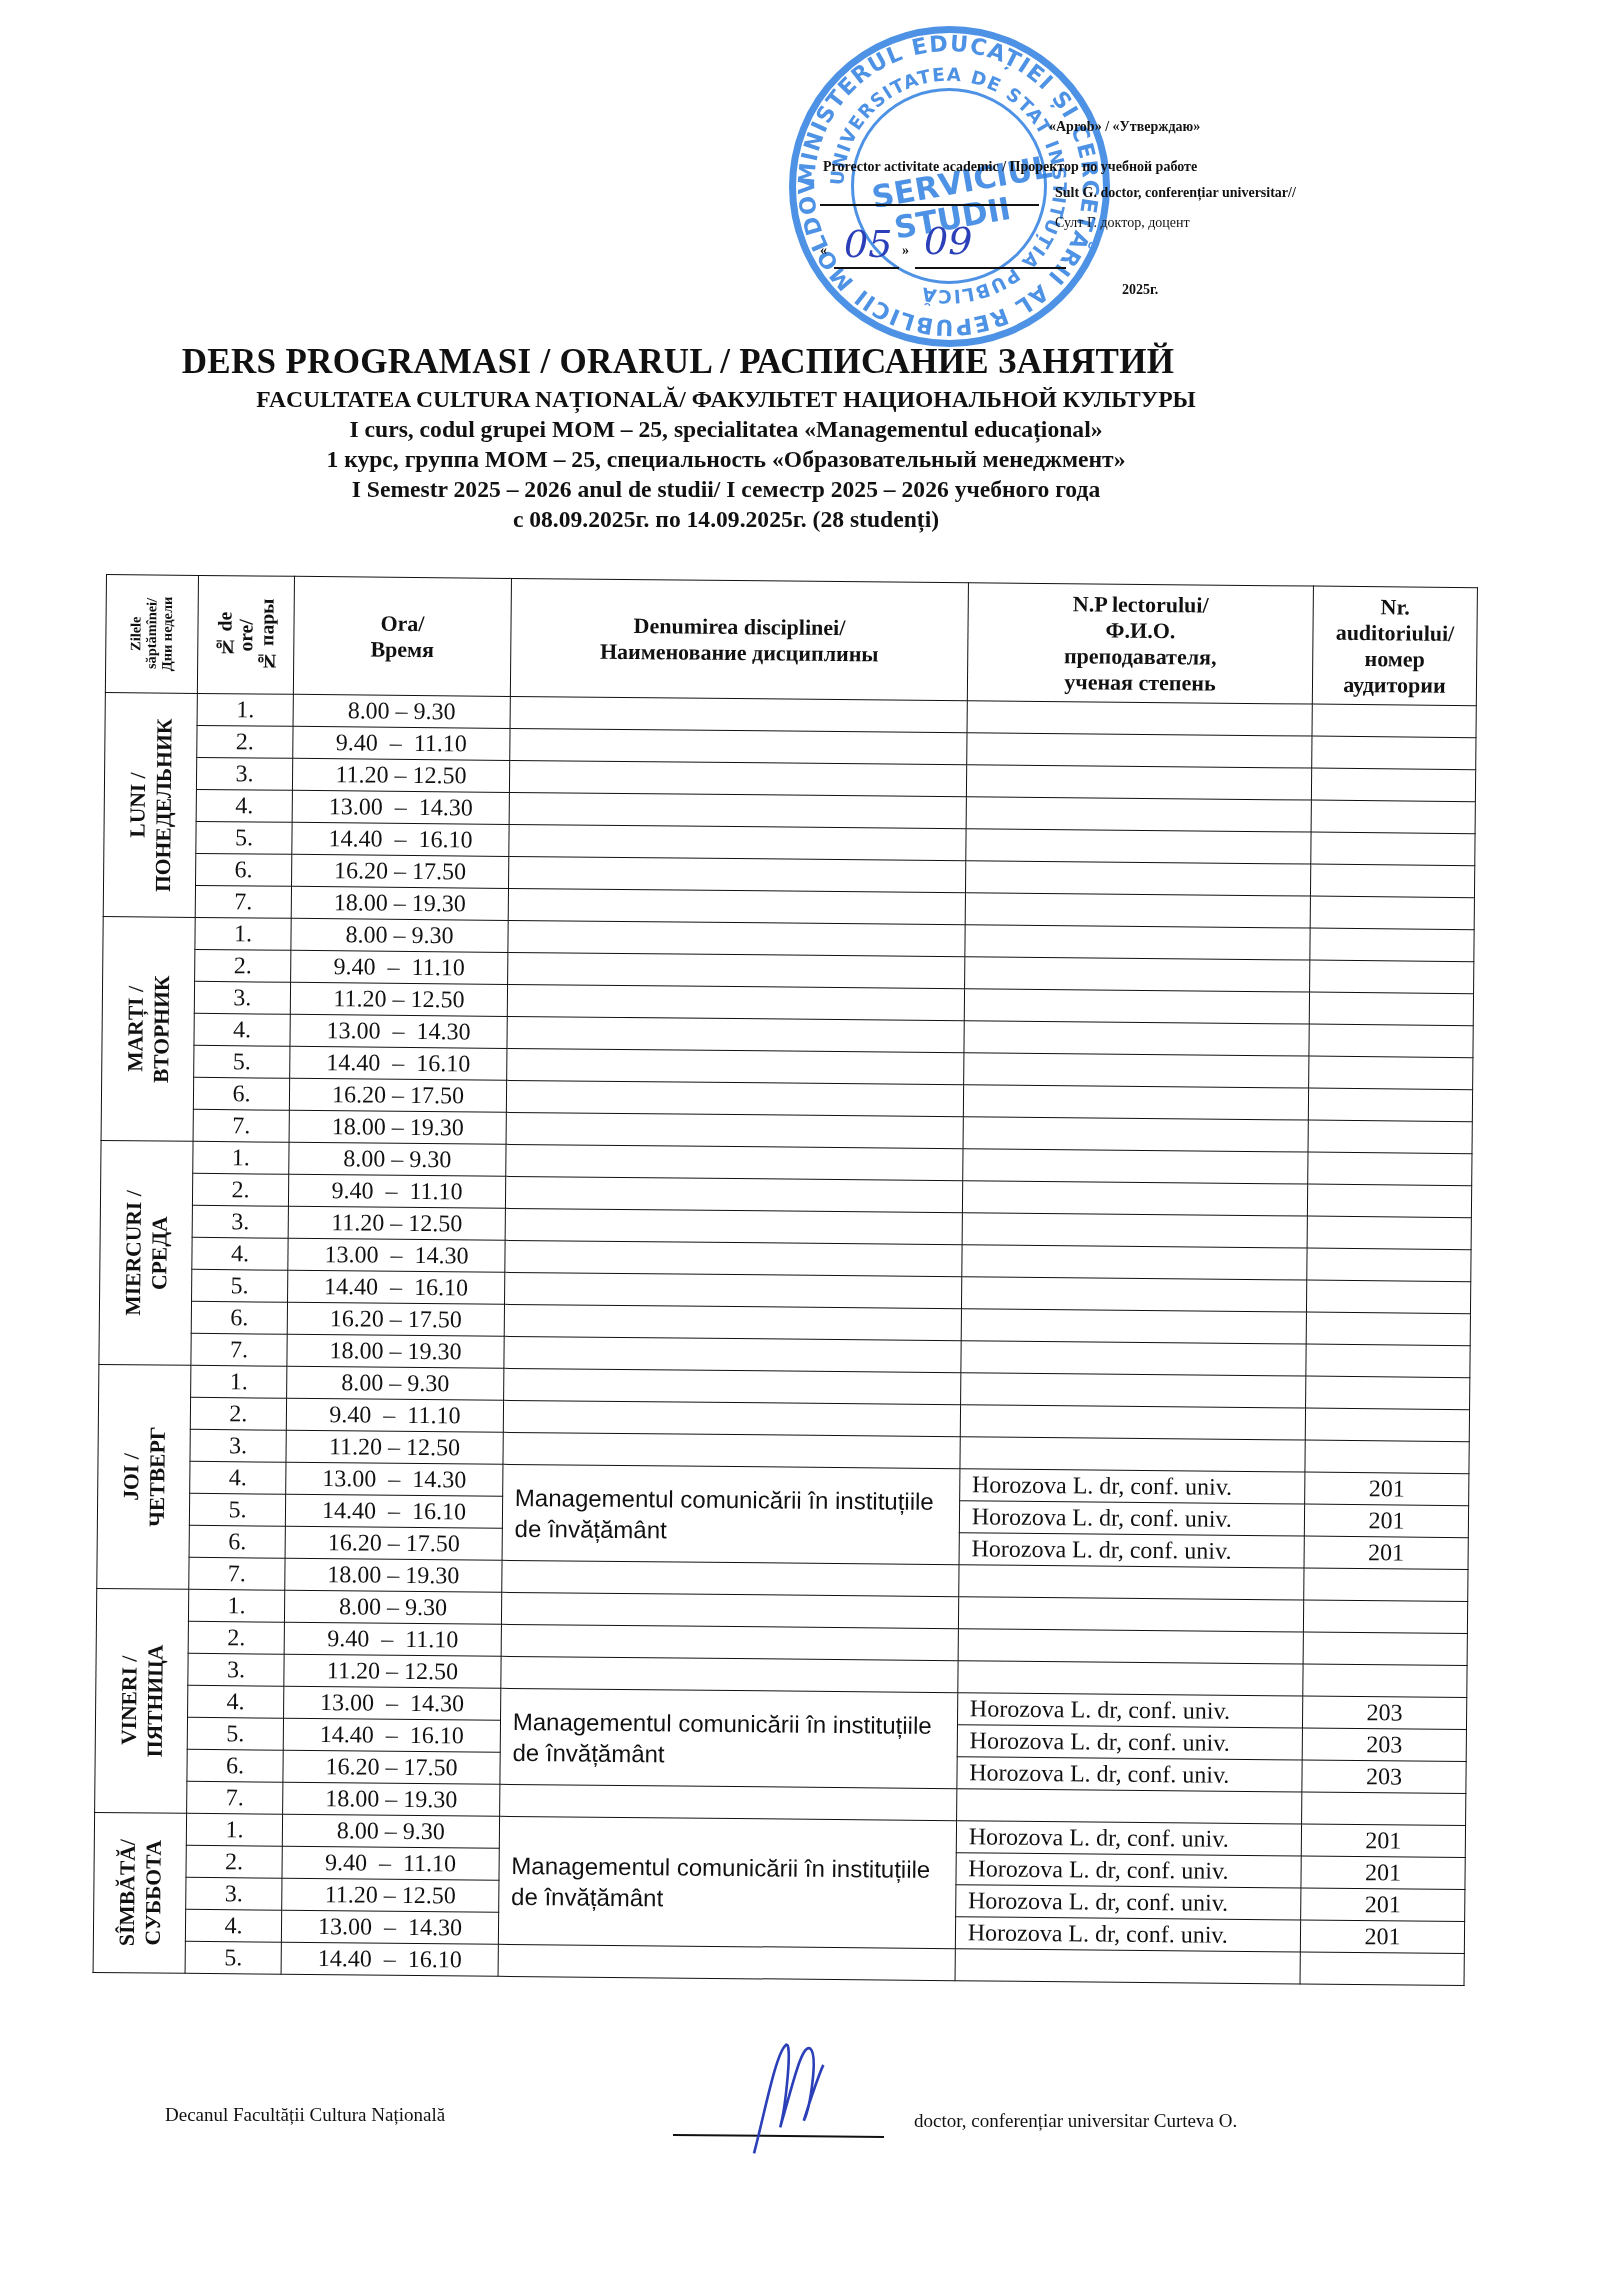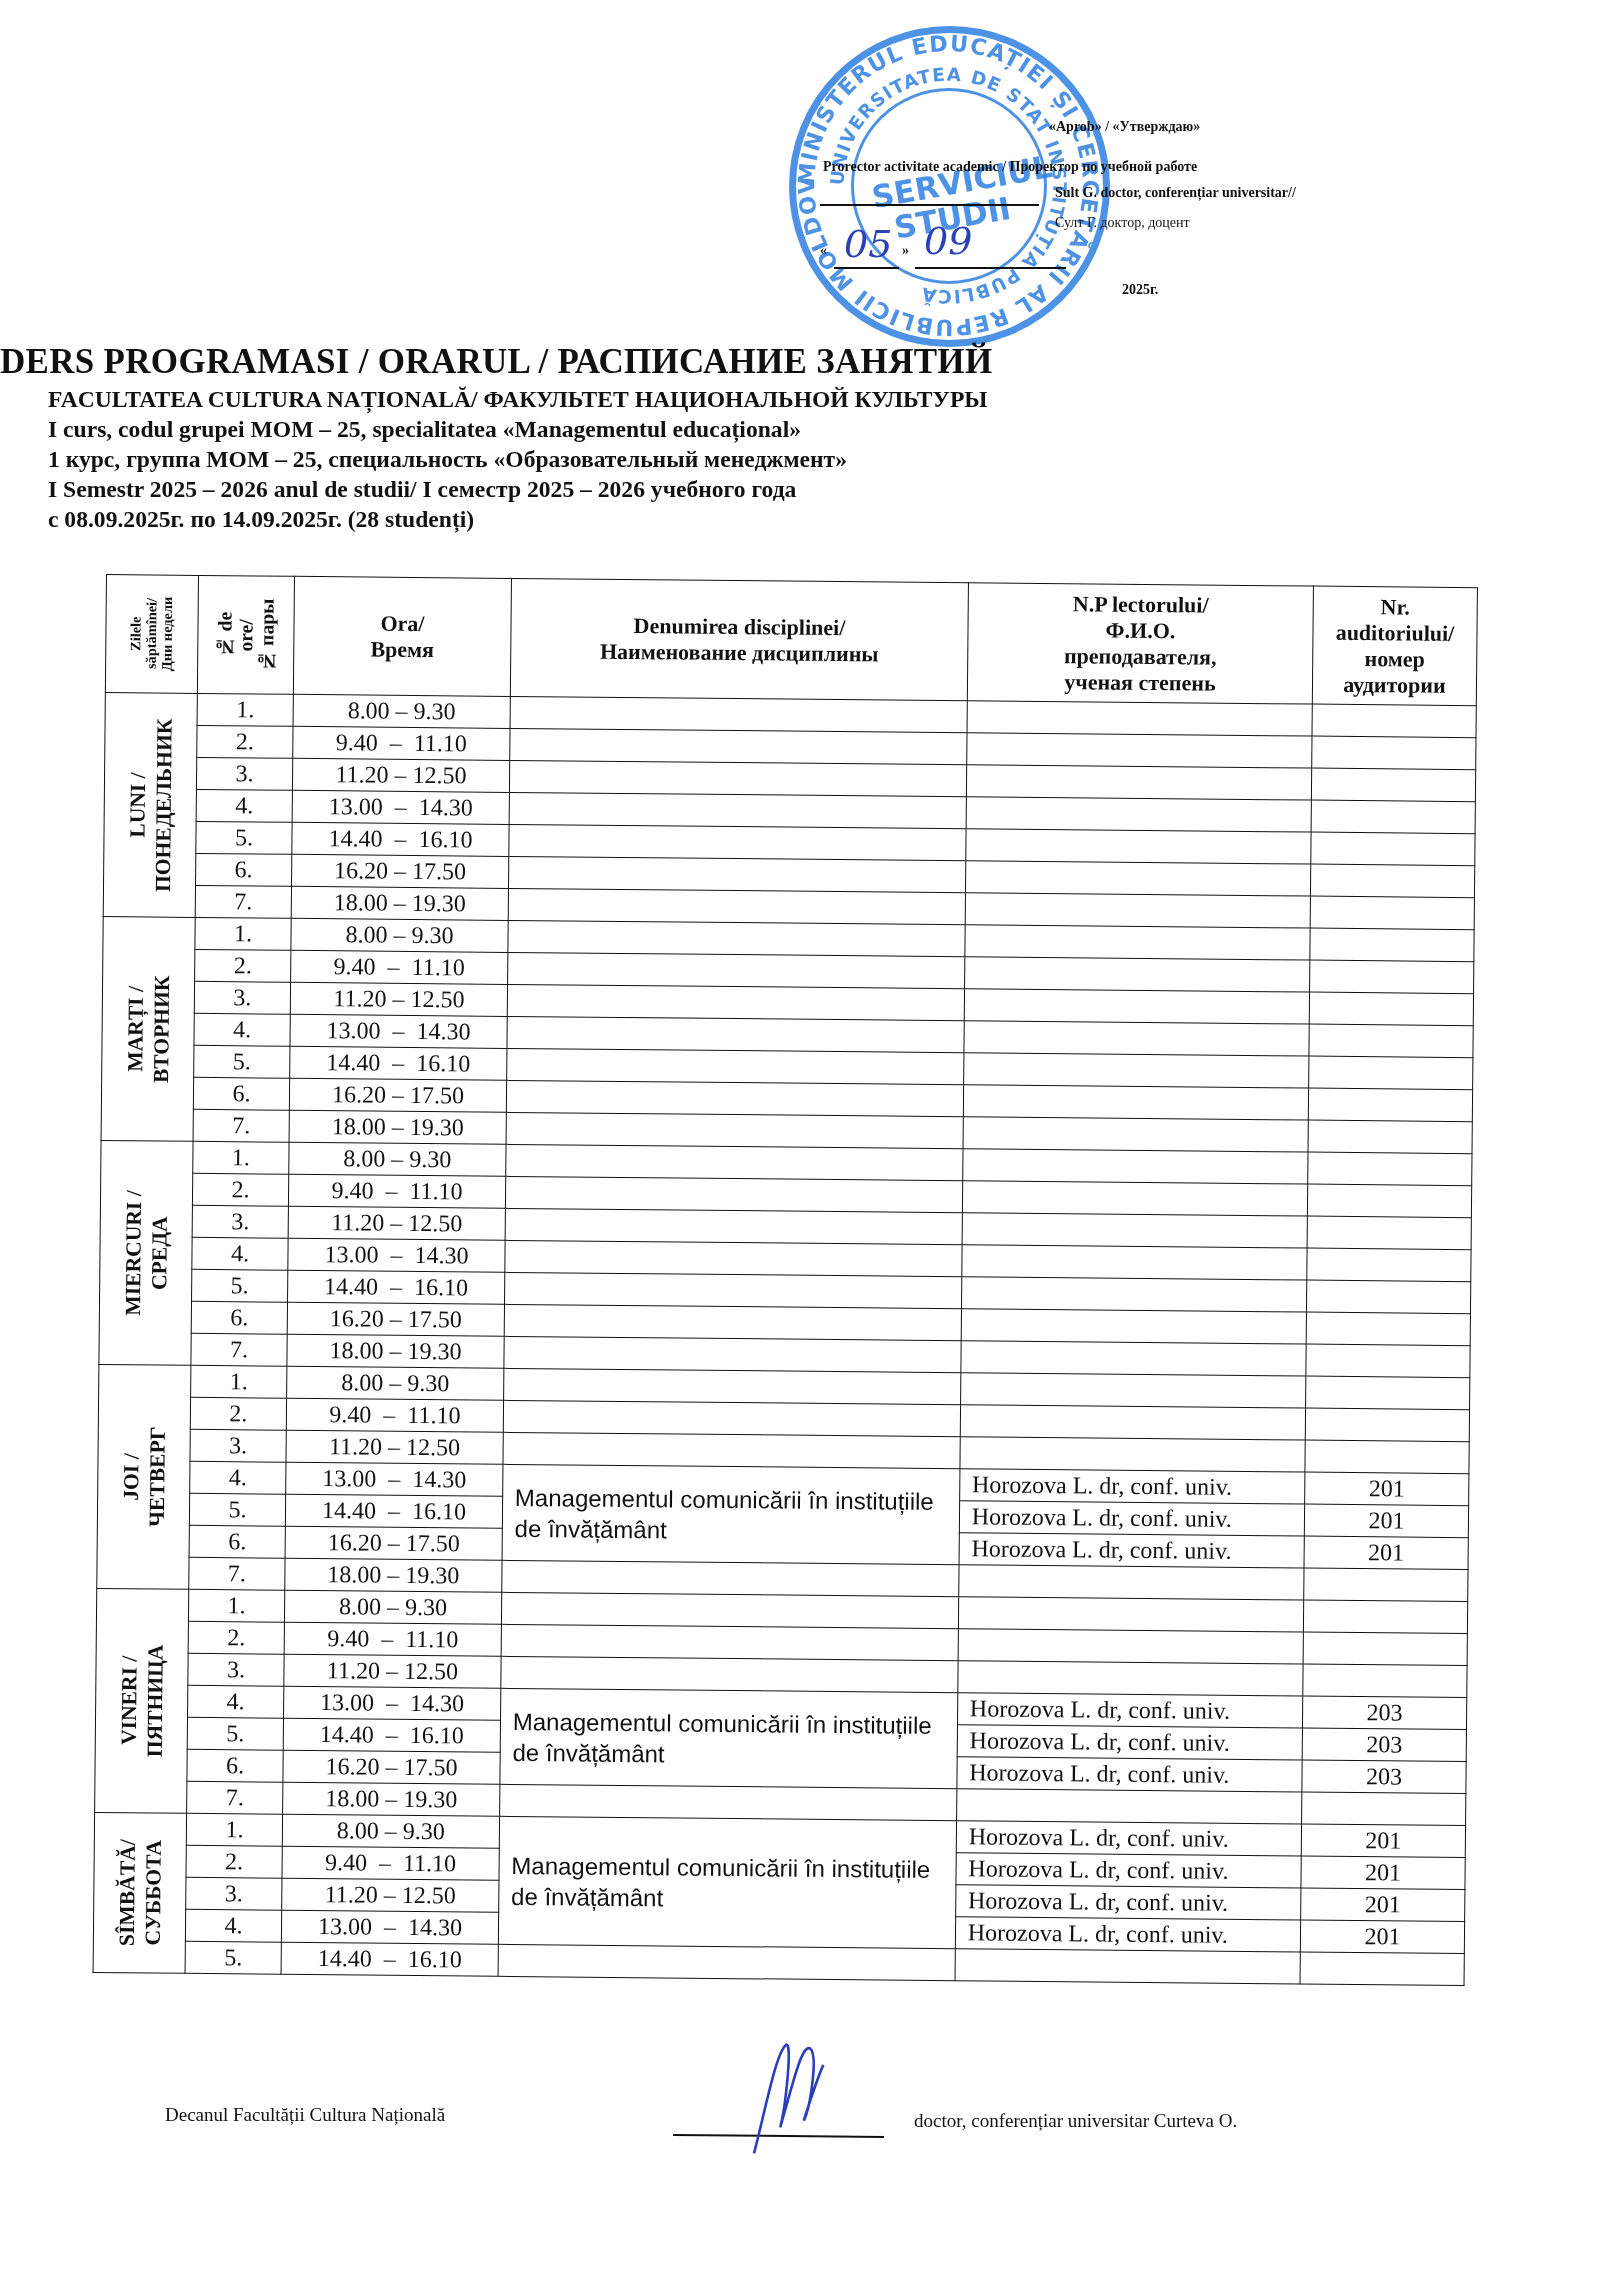--- a/index.html
+++ b/index.html
@@ -28,21 +28,21 @@
     position: absolute; color: #2a3fb8; font-family: "DejaVu Serif", serif;
     font-style: italic; font-size: 38px;
   }
 
   
   .approve { position: absolute; font-size: 14px; font-weight: bold; white-space: nowrap; }
   .approve.normal { font-weight: normal; }
   .uline { position: absolute; border-bottom: 2px solid #111; }
 
   
-  .title-block { position: absolute; left: 0; width: 1356px; }
+  .title-block { position: absolute; left: 0; width: 1356px; text-align: center; }
   .t-main { font-size: 35px; font-weight: bold; letter-spacing: 0.3px; }
   .t-sub { font-size: 23.6px; font-weight: bold; padding-left: 48px; }
 
   
   .sched {
     position: absolute; left: 106px; top: 574px; border-collapse: collapse;
     transform: rotate(0.55deg); transform-origin: 0 0;
   }
   .sched td, .sched th {
     border: 1.6px solid #111; padding: 0; box-sizing: border-box;

